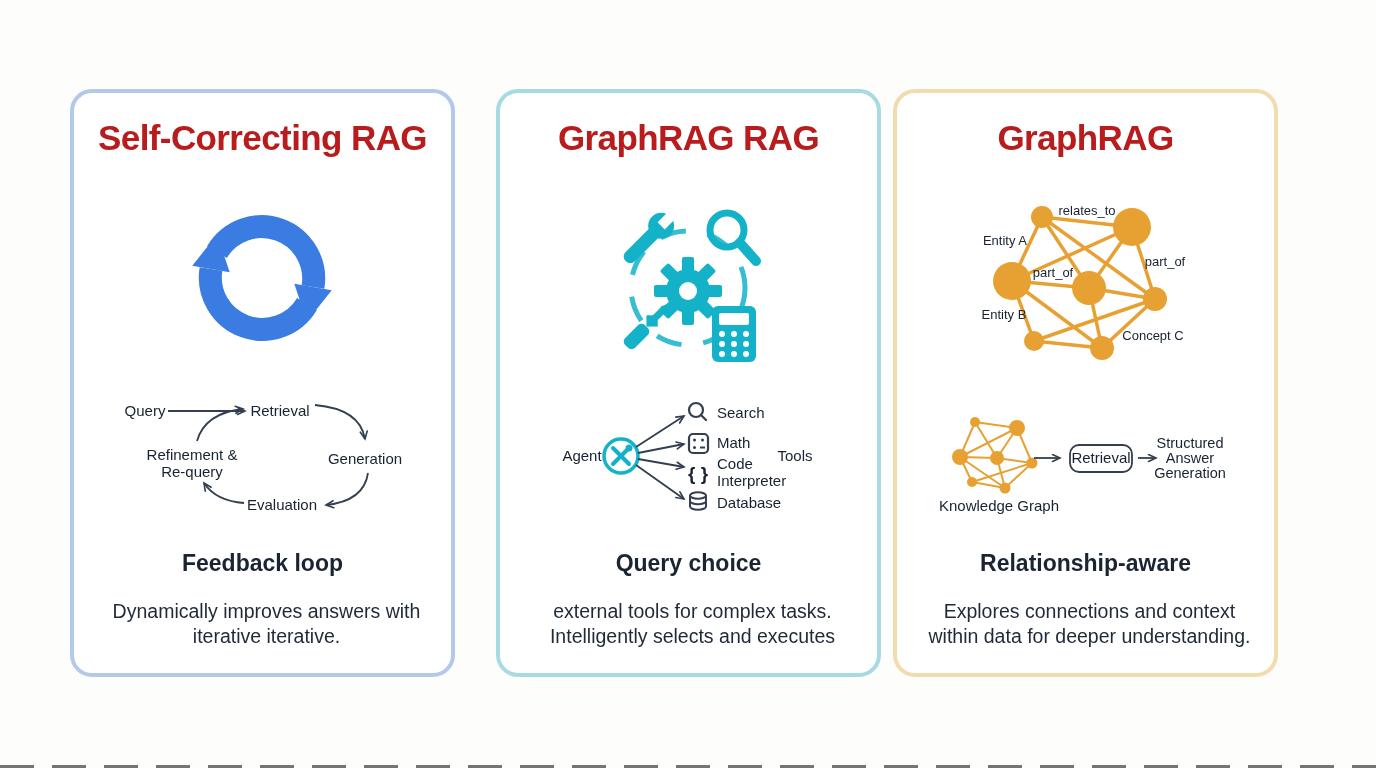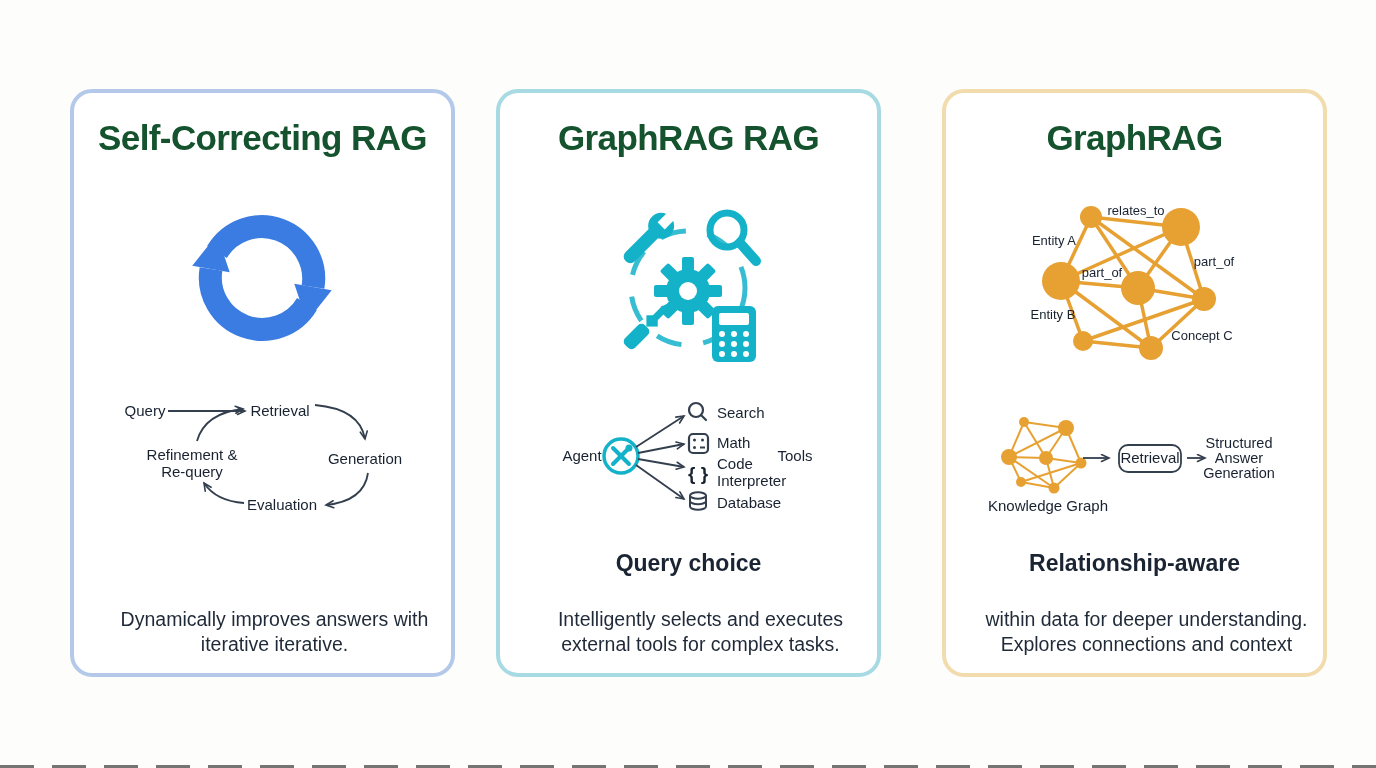--- a/index.html
+++ b/index.html
@@ -8,25 +8,25 @@
     background:#fdfdfc;color:#182230;
     font-family:"Liberation Sans",sans-serif;
   }
   .card{
     position:absolute;top:89px;width:385px;height:588px;
     background:#ffffff;border:4px solid #ccc;border-radius:22px;
     box-sizing:border-box;
   }
   #card-1{left:70px;border-color:#b4c9ea;}
   #card-2{left:496px;border-color:#a8dae4;}
-  #card-3{left:942px;border-color:#f2dcae;}
+  #card-3{left:893px;border-color:#f2dcae;}
   .title{
     position:absolute;top:25px;left:0;right:0;margin:0;
     text-align:center;font-size:35px;font-weight:600;
-    letter-spacing:-0.6px;color:#14532d;
+    letter-spacing:-0.6px;color:#b91c1c;
   }
   .icon-wrap{
     position:absolute;top:103px;left:0;right:0;
     display:flex;justify-content:center;
   }
   .diagram{position:absolute;left:-4px;top:296px;}
   .graph-svg{position:absolute;left:-4px;top:97px;}
   .flow-svg{position:absolute;left:-4px;top:312px;}
   .diagram text,.flow-svg text{
     font-family:"Liberation Sans",sans-serif;font-size:15px;fill:#182230;
@@ -34,21 +34,21 @@
   .graph-svg text{
     font-family:"Liberation Sans",sans-serif;font-size:13px;fill:#182230;
   }
   .flow-svg text.small{font-size:14.5px;}
   .subtitle{
     position:absolute;top:457px;left:0;right:0;margin:0;
     text-align:center;font-size:23px;font-weight:600;color:#1a2433;
   }
   .desc{
     position:absolute;top:502px;left:50%;transform:translateX(-50%);
-    width:352px;margin:12px;text-align:center;
+    width:352px;margin:4px;text-align:center;
     font-size:19.5px;line-height:24.5px;color:#1f2937;
   }
   .desc span{display:block;}
   .artifact-line{
     position:absolute;left:0;bottom:0;width:100%;height:3px;opacity:.7;
     background:repeating-linear-gradient(90deg,#3a3a3a 0 34px,transparent 34px 52px);
   }
 </style>
 </head>
 <body>
@@ -85,20 +85,21 @@
     <g text-anchor="middle">
       <text x="75" y="27">Query</text>
       <text x="210" y="27">Retrieval</text>
       <text x="295" y="75">Generation</text>
       <text x="212" y="121">Evaluation</text>
       <text x="122" y="71">Refinement &amp;</text>
       <text x="122" y="88">Re-query</text>
     </g>
   </svg>
 
+  <h3 class="subtitle">Feedback loop</h3>
   <p class="desc">
     <span>Dynamically improves answers with</span>
     <span>iterative iterative.</span>
   </p>
 </section>
 
 <section class="card" id="card-2">
   <h2 class="title">GraphRAG RAG</h2>
 
   <div class="icon-wrap">
@@ -203,22 +204,22 @@
       <ellipse cx="202" cy="106.5" rx="8" ry="3.2"></ellipse>
       <path d="M194,106.5 v11 a8,3.2 0 0 0 16,0 v-11"></path>
       <path d="M194,112 a8,3.2 0 0 0 16,0"></path>
     </g>
     <text x="221" y="119">Database</text>
     <text x="299" y="72" text-anchor="middle">Tools</text>
   </svg>
 
   <h3 class="subtitle">Query choice</h3>
   <p class="desc">
+    <span>external tools for complex tasks.</span>
     <span>Intelligently selects and executes</span>
-    <span>external tools for complex tasks.</span>
   </p>
 </section>
 
 <section class="card" id="card-3">
   <h2 class="title">GraphRAG</h2>
 
   <svg class="graph-svg" width="385" height="195" viewBox="0 0 385 195">
     <g stroke="#e7a133" stroke-width="3.5">
       <line x1="149" y1="27" x2="239" y2="37"></line>
       <line x1="149" y1="27" x2="119" y2="91"></line>
@@ -295,18 +296,18 @@
     <text x="208" y="58" text-anchor="middle">Retrieval</text>
     <g text-anchor="middle">
       <text x="297" y="43" class="small">Structured</text>
       <text x="297" y="58" class="small">Answer</text>
       <text x="297" y="73" class="small">Generation</text>
     </g>
   </svg>
 
   <h3 class="subtitle">Relationship-aware</h3>
   <p class="desc">
+    <span>Explores connections and context</span>
     <span>within data for deeper understanding.</span>
-    <span>Explores connections and context</span>
   </p>
 </section>
 
 <div class="artifact-line"></div>
 
 </body></html>

